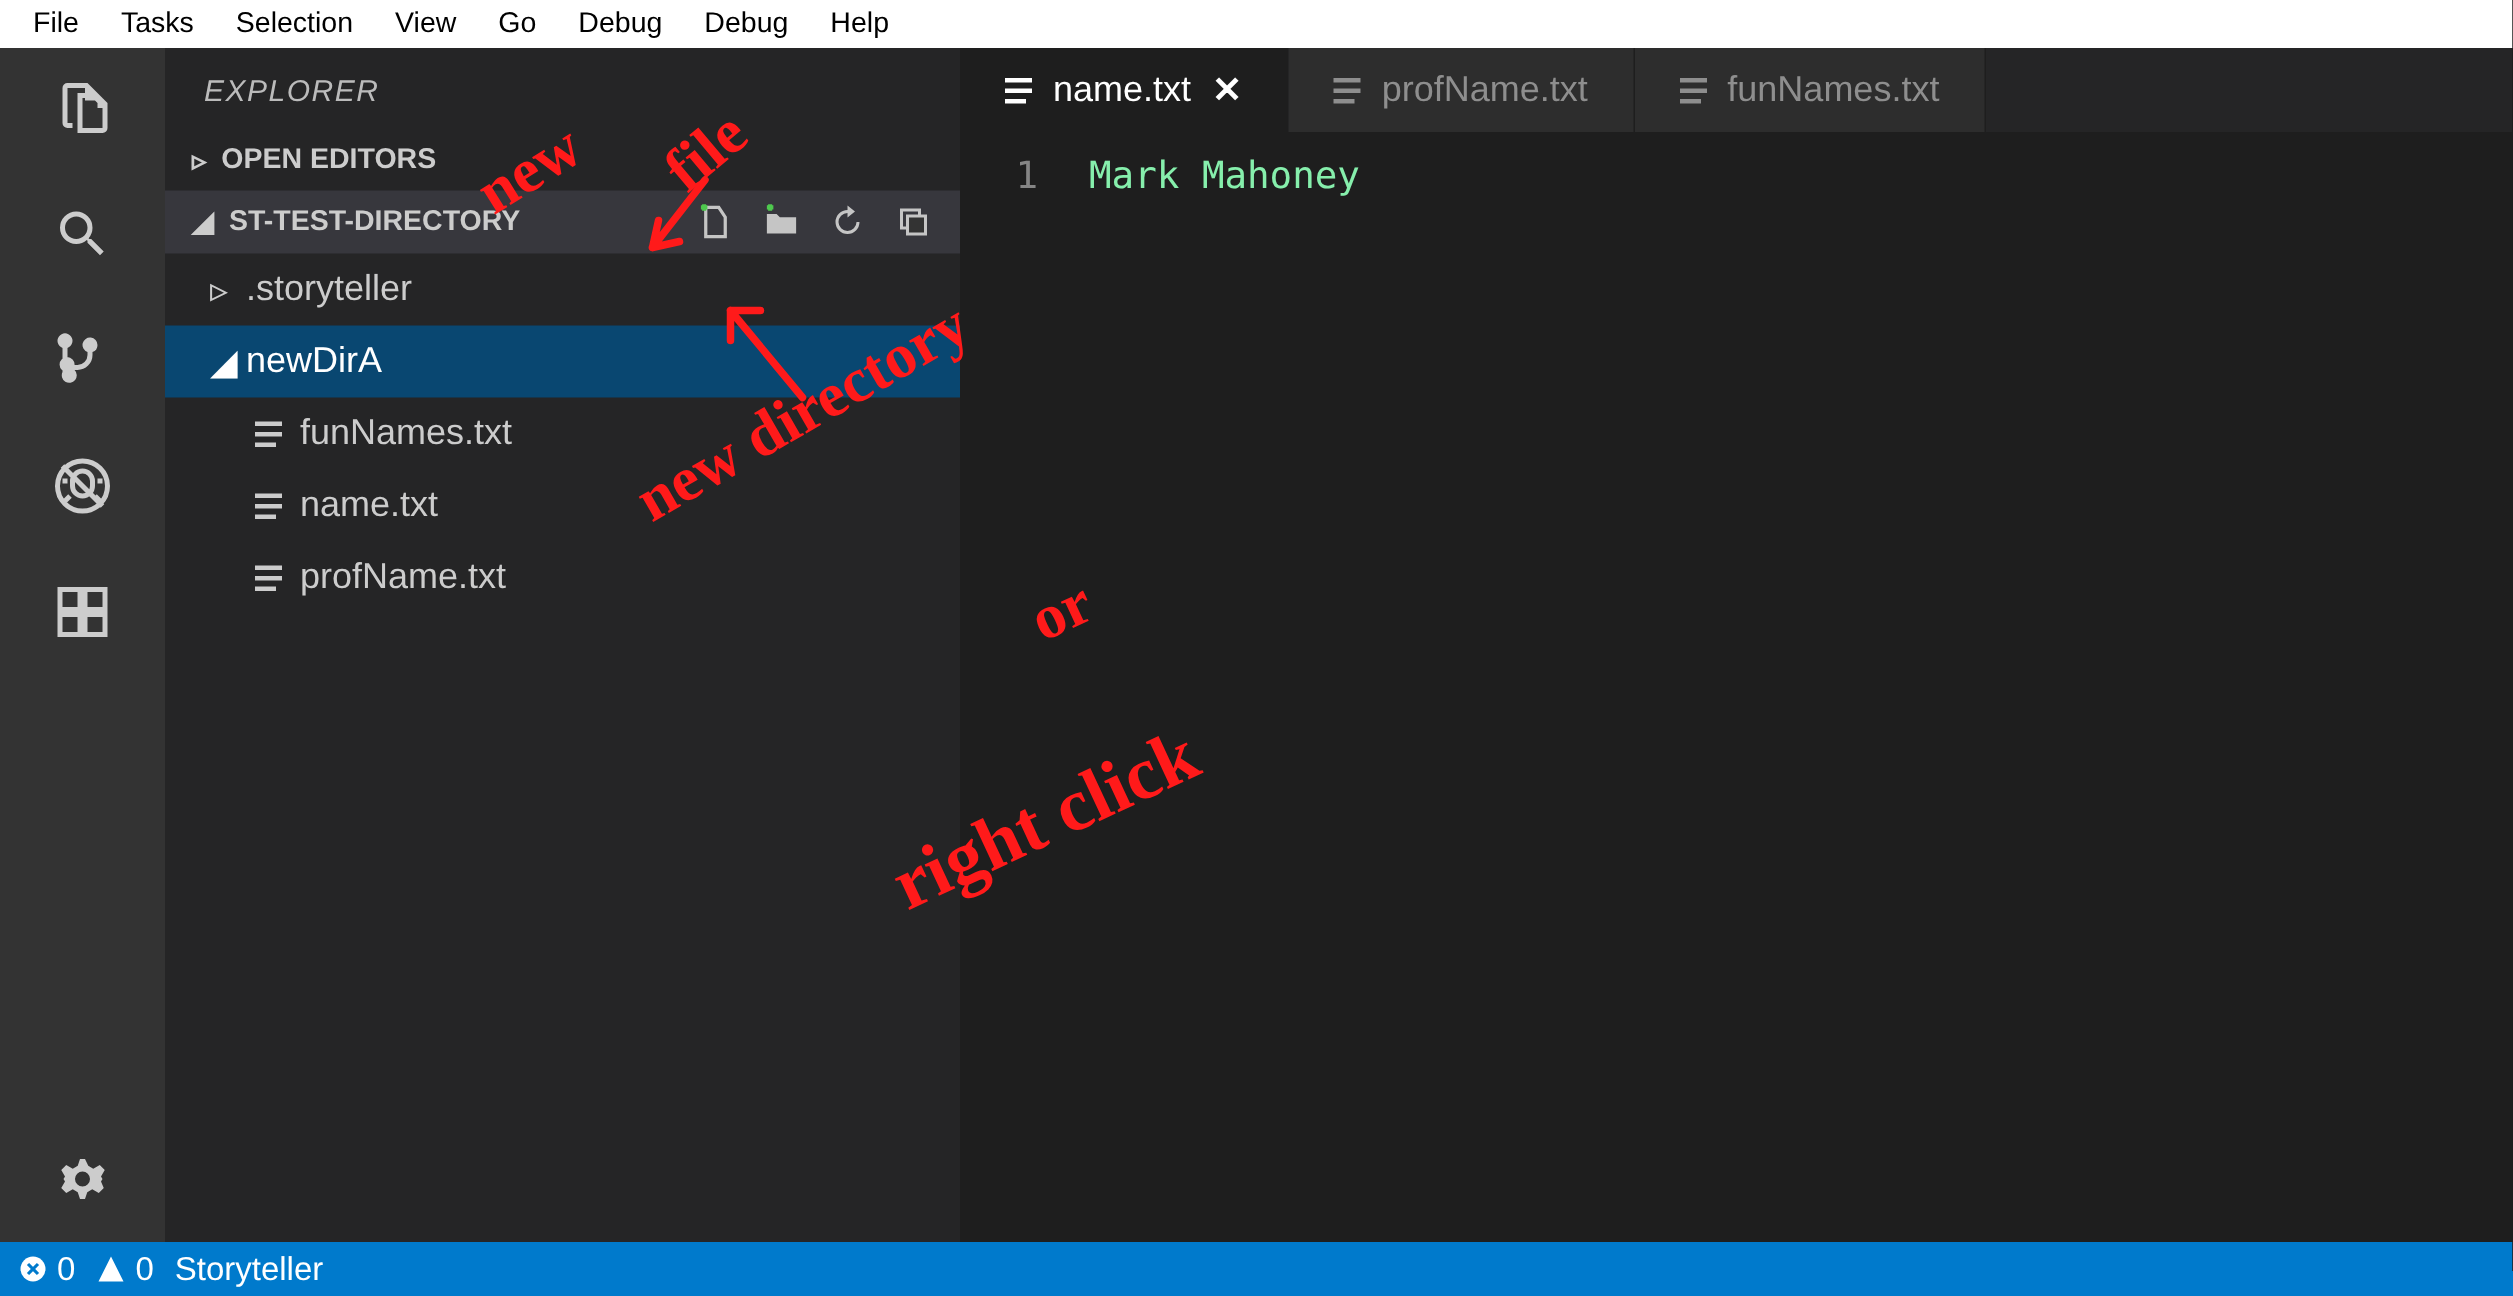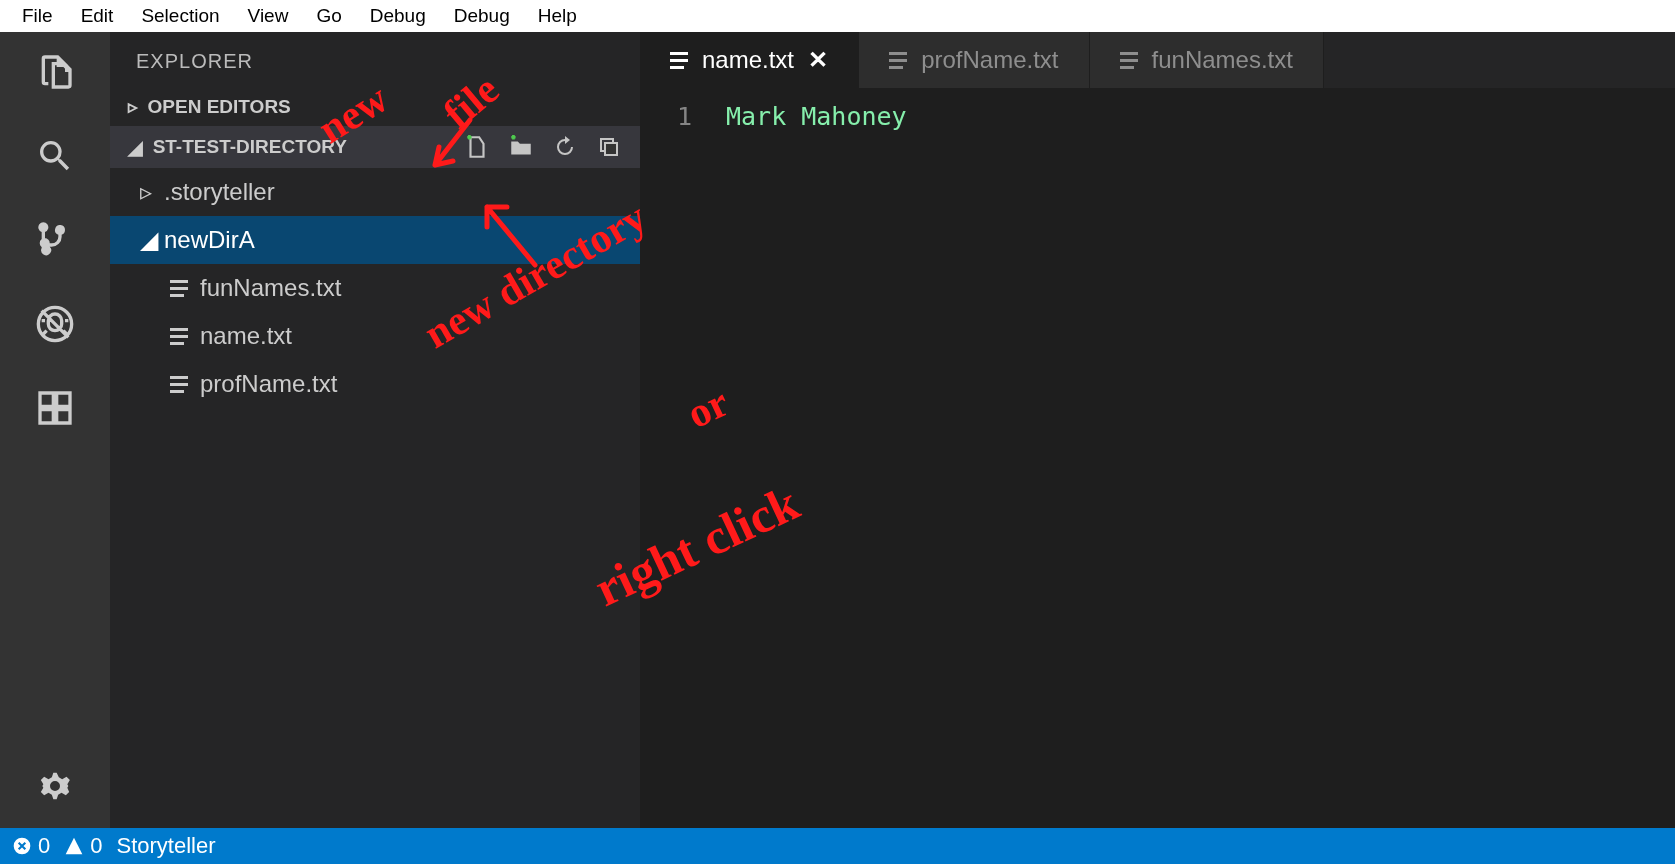--- a/index.html
+++ b/index.html
@@ -55,20 +55,21 @@
     display: flex;
     flex-direction: column;
     color: #cccccc;
     font-size: 22px;
   }
   .sidebar-header {
     padding: 18px 26px 14px;
     color: #bbbbbb;
     font-size: 20px;
     letter-spacing: 1px;
+    font-style: italic;
   }
   .section-header {
     display: flex;
     align-items: center;
     padding: 8px 18px;
     font-size: 19px;
     font-weight: bold;
     color: #cccccc;
     cursor: pointer;
     gap: 10px;
@@ -171,21 +172,21 @@
   }
   .lines-glyph span { display:block; width:18px; height:3px; background: currentColor; }
   .lines-glyph span:nth-child(2){width:18px;}
   .lines-glyph span:nth-child(3){width:14px;}
 </style>
 </head>
 <body>
 
 <div class="menubar">
   <div class="menu-item">File</div>
-  <div class="menu-item">Edit</div>
+  <div class="menu-item">Tasks</div>
   <div class="menu-item">Selection</div>
   <div class="menu-item">View</div>
   <div class="menu-item">Go</div>
   <div class="menu-item">Debug</div>
   <div class="menu-item">Debug</div>
   <div class="menu-item">Help</div>
 </div>
 
 <div class="main">
 

